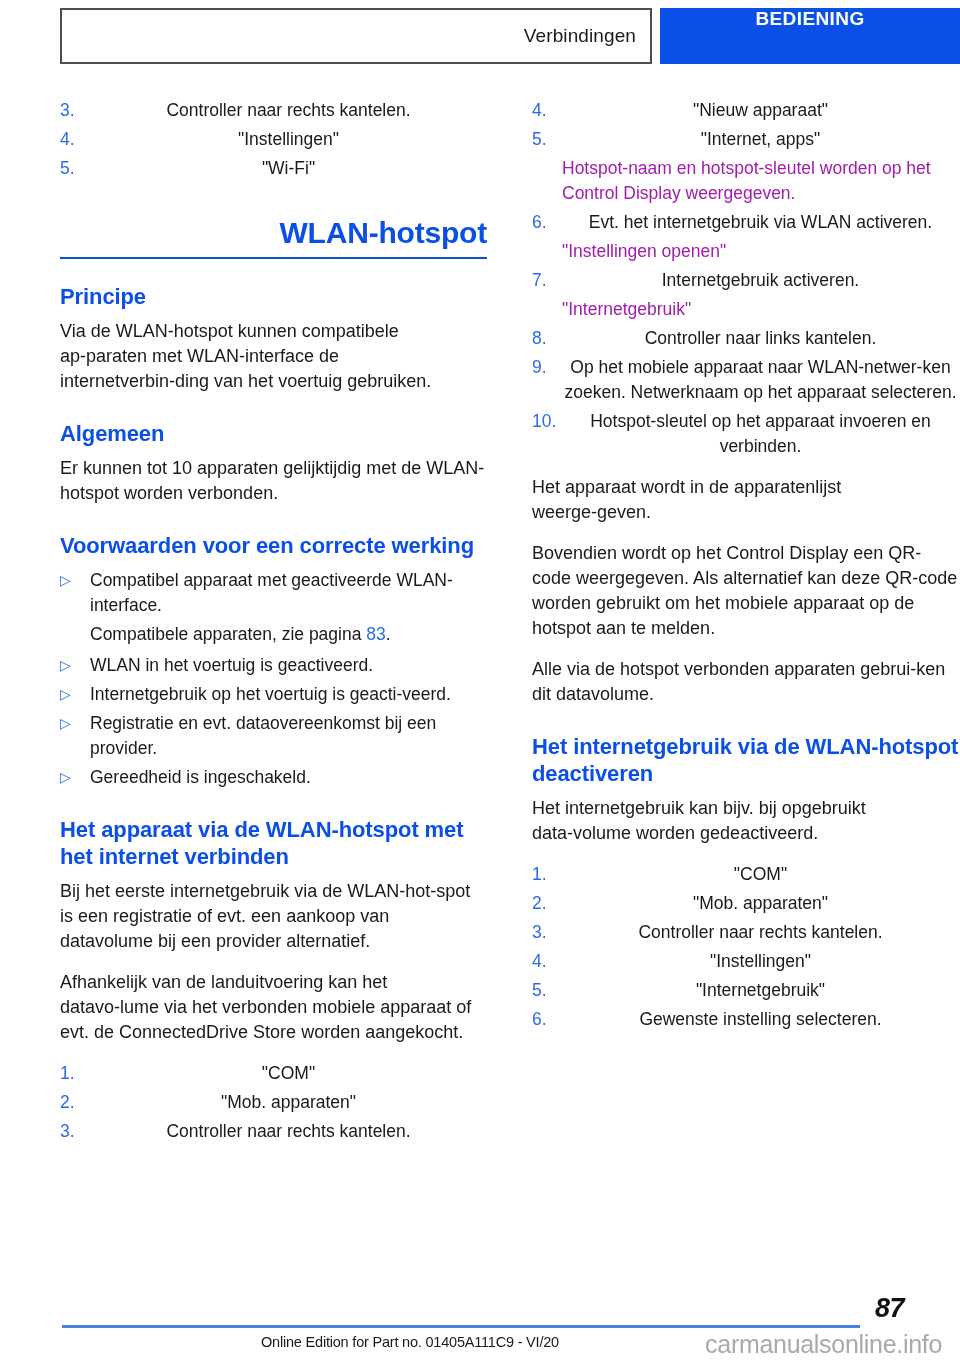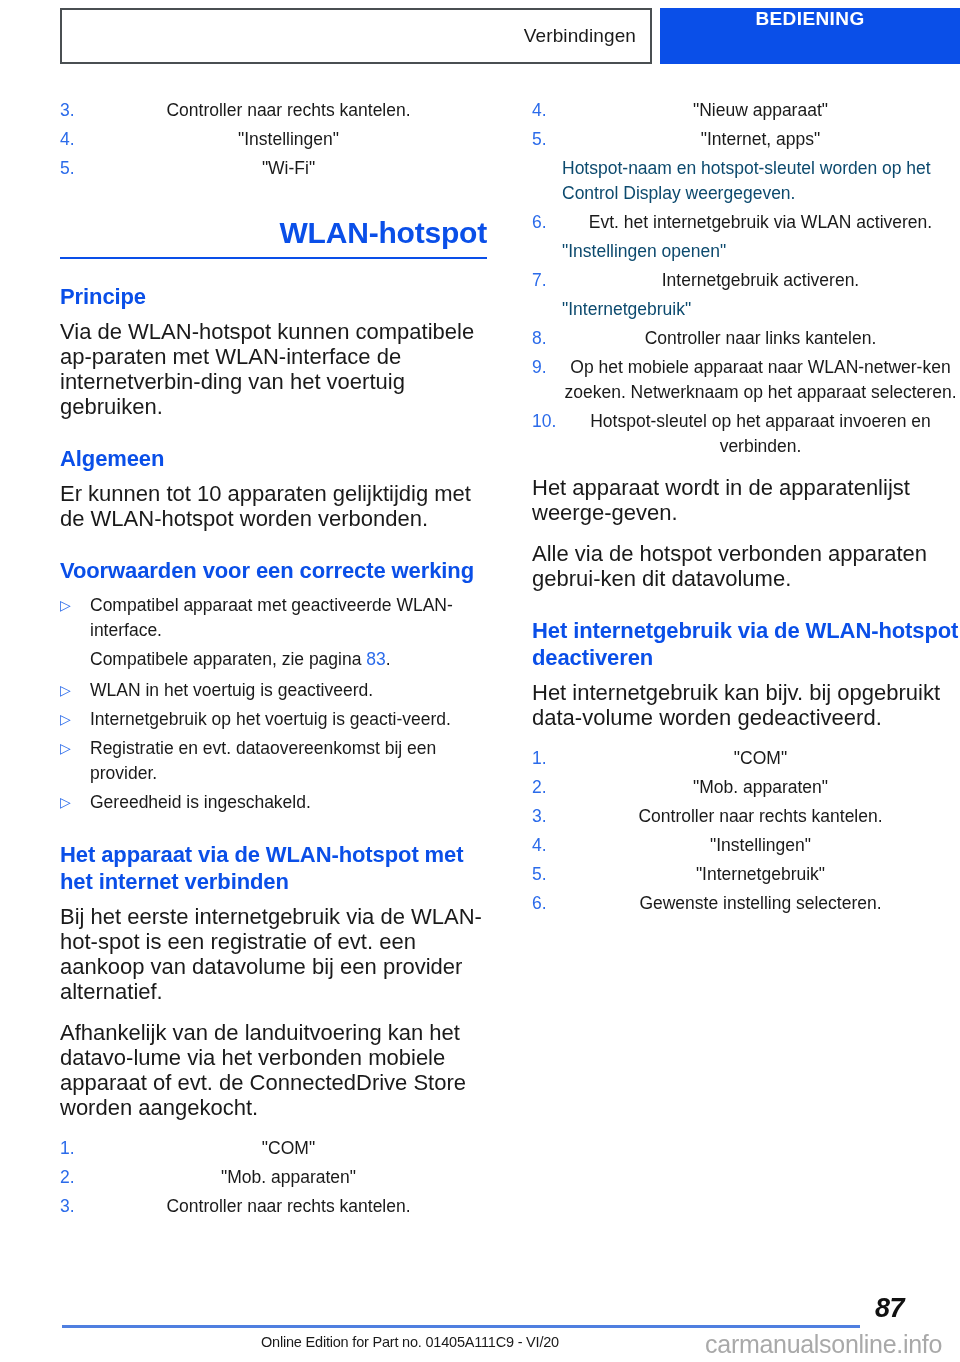--- a/index.html
+++ b/index.html
@@ -64,21 +64,21 @@
     width: 900px;
     display: flex;
     gap: 45px;
   }
   .col {
     width: 427px;
   }
 
   
   .para {
-    font-size: 22px;
+    font-size: 18px;
     line-height: 25px;
     margin: 0 0 16px 0;
     color: #1a1a1a;
   }
 
   h1.title {
     font-size: 30px;
     font-weight: bold;
     color: #0a4fe8;
     margin: 34px 0 0 0;
@@ -125,21 +125,21 @@
     flex: 0 0 30px;
     font-size: 14px;
     line-height: 25px;
   }
   li.bullet .body { flex: 1; }
 
   .substep {
     font-size: 17.5px;
     line-height: 25px;
     margin: 0 0 4px 30px;
-    color: #0c4a6e;
+    color: #a21caf;
   }
   .subnote {
     font-size: 17.5px;
     line-height: 25px;
     margin: 0 0 6px 30px;
     color: #1a1a1a;
   }
   .link { color: #2b6bea; }
 
   
@@ -304,20 +304,21 @@
         <span class="num">9.</span>
         <span class="body">Op het mobiele apparaat naar WLAN-netwer‑ken zoeken. Netwerknaam op het apparaat selecteren.</span>
       </li>
       <li class="step wide">
         <span class="num">10.</span>
         <span class="body">Hotspot-sleutel op het apparaat invoeren en verbinden.</span>
       </li>
     </ol>
 
     <p class="para">Het apparaat wordt in de apparatenlijst weerge‑geven.</p>
+    <p class="para">Bovendien wordt op het Control Display een QR-code weergegeven. Als alternatief kan deze QR-code worden gebruikt om het mobiele apparaat op de hotspot aan te melden.</p>
     <p class="para">Alle via de hotspot verbonden apparaten gebrui‑ken dit datavolume.</p>
 
     <h2 class="sub">Het internetgebruik via de WLAN-hotspot deactiveren</h2>
     <p class="para">Het internetgebruik kan bijv. bij opgebruikt data‑volume worden gedeactiveerd.</p>
 
     <ol class="steps">
       <li class="step">
         <span class="num">1.</span>
         <span class="body">"COM"</span>
       </li>

